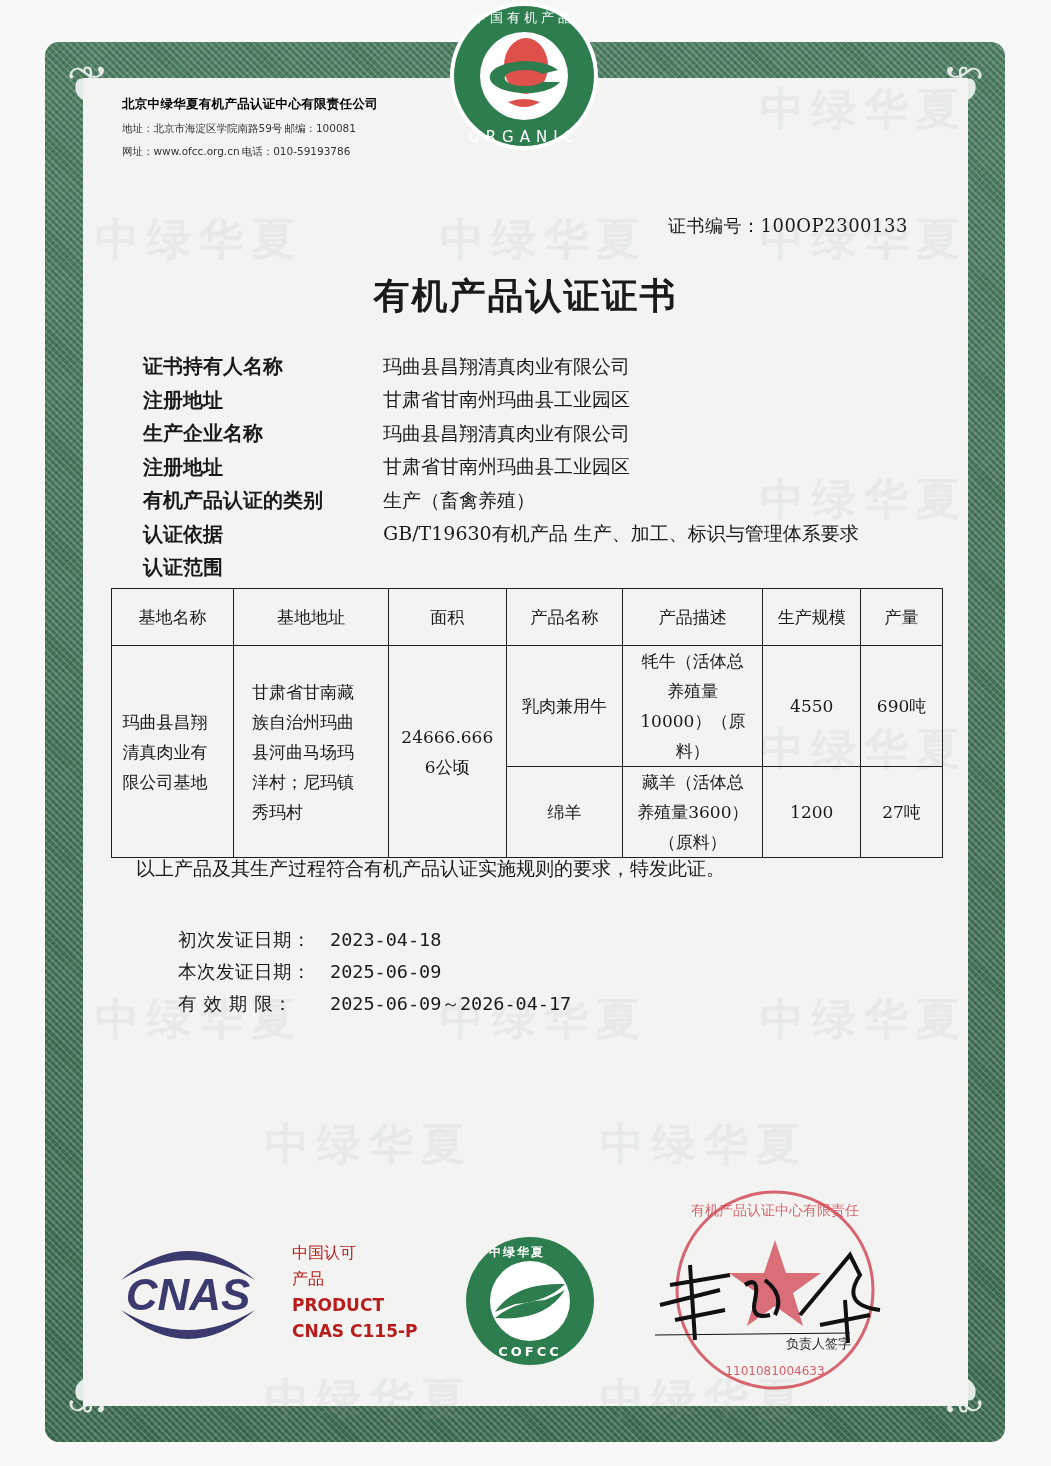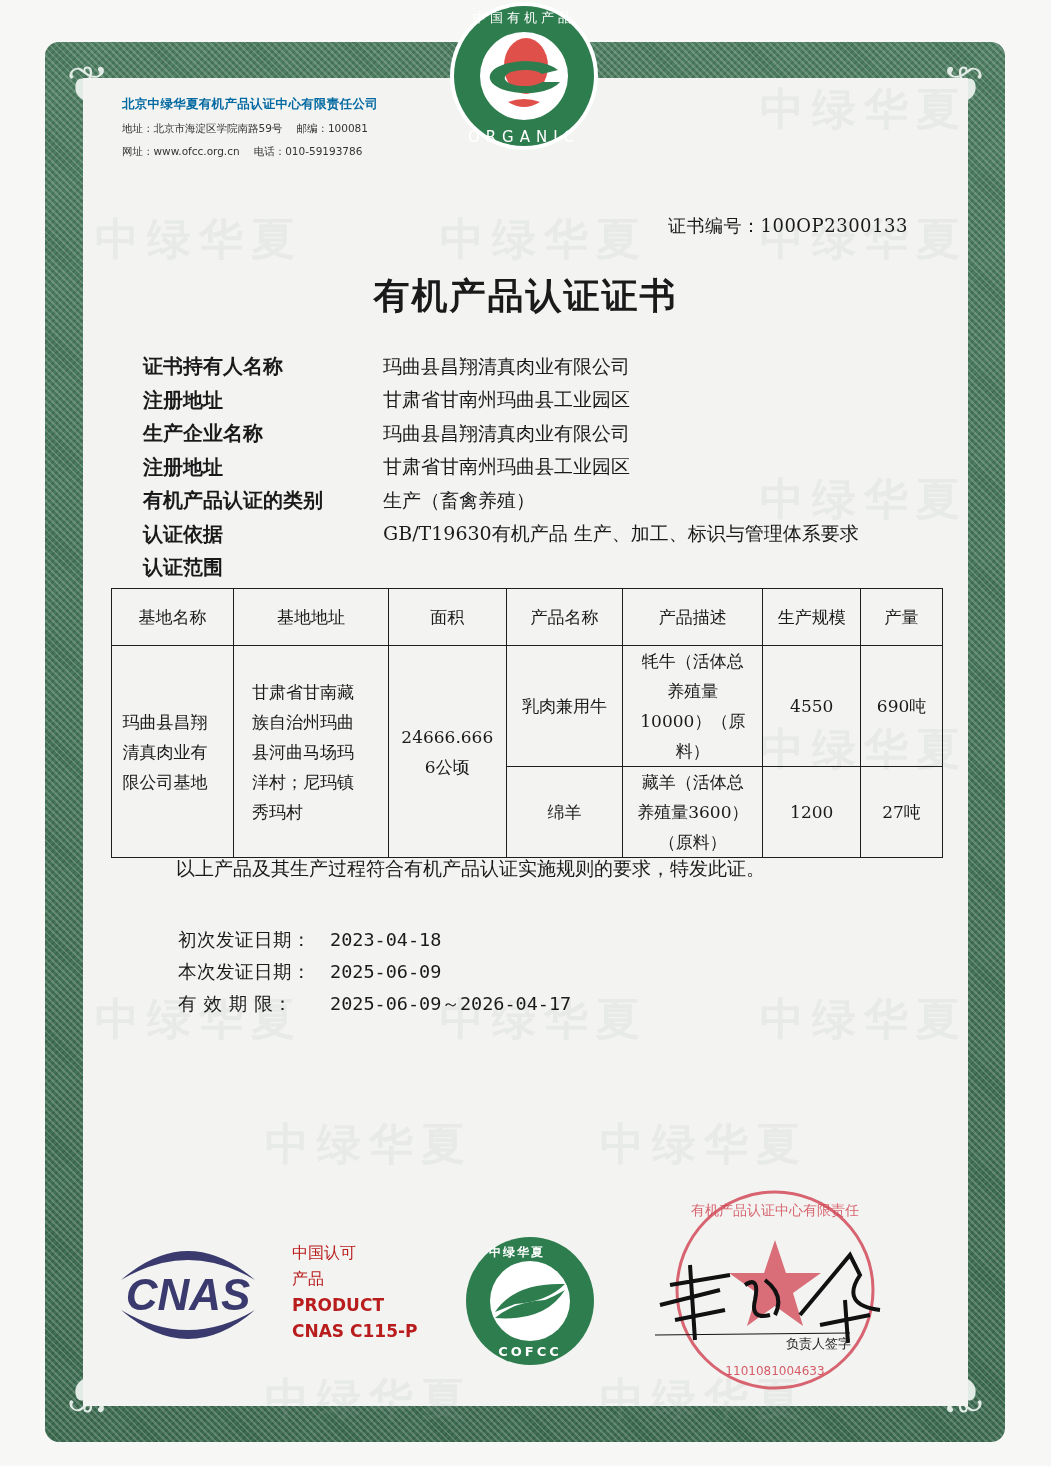--- a/index.html
+++ b/index.html
@@ -32,23 +32,23 @@
   .corner.bl { left: 58px; bottom: 42px; transform: scaleY(-1); }
   .corner.br { right: 58px; bottom: 42px; transform: scale(-1,-1); }
 
   .watermark {
     position: absolute; color: rgba(160,170,165,0.13);
     font-family: "DejaVu Sans", sans-serif; font-weight: bold; font-size: 44px;
     letter-spacing: 8px; white-space: nowrap;
   }
 
   .header-org { position: absolute; left: 122px; top: 96px; font-family: "DejaVu Sans", sans-serif; }
-  .header-org .name { font-size: 12.5px; font-weight: bold; color: #0369a1; letter-spacing: 0.3px; }
+  .header-org .name { font-size: 12.5px; font-weight: bold; color: #000000; letter-spacing: 0.3px; }
   .header-org .line { font-size: 10.5px; color: #333; margin-top: 9px; white-space: nowrap; }
-  .header-org .line span + span { margin-left: 14px; }
+  .header-org .line span + span { margin-left: 2px; }
 
   .organic-logo {
     position: absolute; left: 438px; top: 0px; width: 172px; height: 158px;
   }
 
   .cert-no { position: absolute; left: 668px; top: 214px; font-size: 18px; letter-spacing: 0.5px; }
 
   .title {
     position: absolute; left: 0; width: 1051px; top: 272px; text-align: center;
     font-family: "DejaVu Sans", sans-serif; font-weight: bold; font-size: 36px; letter-spacing: 2px;
@@ -60,21 +60,21 @@
   .info .value { font-size: 19px; white-space: nowrap; }
 
   table.scope {
     position: absolute; left: 111px; top: 588px; width: 832px;
     border-collapse: collapse; font-size: 17px; text-align: center;
   }
   table.scope th, table.scope td { border: 1.5px solid #1e1e1e; padding: 0 4px; font-weight: normal; line-height: 30px; }
   table.scope th { height: 56px; }
   table.scope td.tall { height: 89px; }
 
-  .statement { position: absolute; left: 136px; top: 856px; font-size: 19px; white-space: nowrap; margin-left: 40px; }
+  .statement { position: absolute; left: 136px; top: 856px; font-size: 19px; white-space: nowrap; }
   .dates { position: absolute; left: 178px; top: 924px; font-family: "DejaVu Sans Mono", monospace; font-size: 18.5px; }
   .dates .d { height: 32px; line-height: 32px; white-space: nowrap; }
   .dates .d .lbl { font-family: "DejaVu Sans", sans-serif; display: inline-block; width: 152px; letter-spacing: 0.5px; }
 
   .cnas-logo { position: absolute; left: 103px; top: 1232px; width: 170px; height: 120px; }
   .cnas-text { position: absolute; left: 292px; top: 1240px; font-family: "DejaVu Sans", sans-serif; color: #b91c1c; }
   .cnas-text .cn { font-family: "DejaVu Serif", serif; font-size: 16px; line-height: 26px; }
   .cnas-text .en { font-weight: bold; font-size: 17px; line-height: 26px; }
 
   .cofcc-logo { position: absolute; left: 455px; top: 1232px; width: 150px; height: 138px; }

